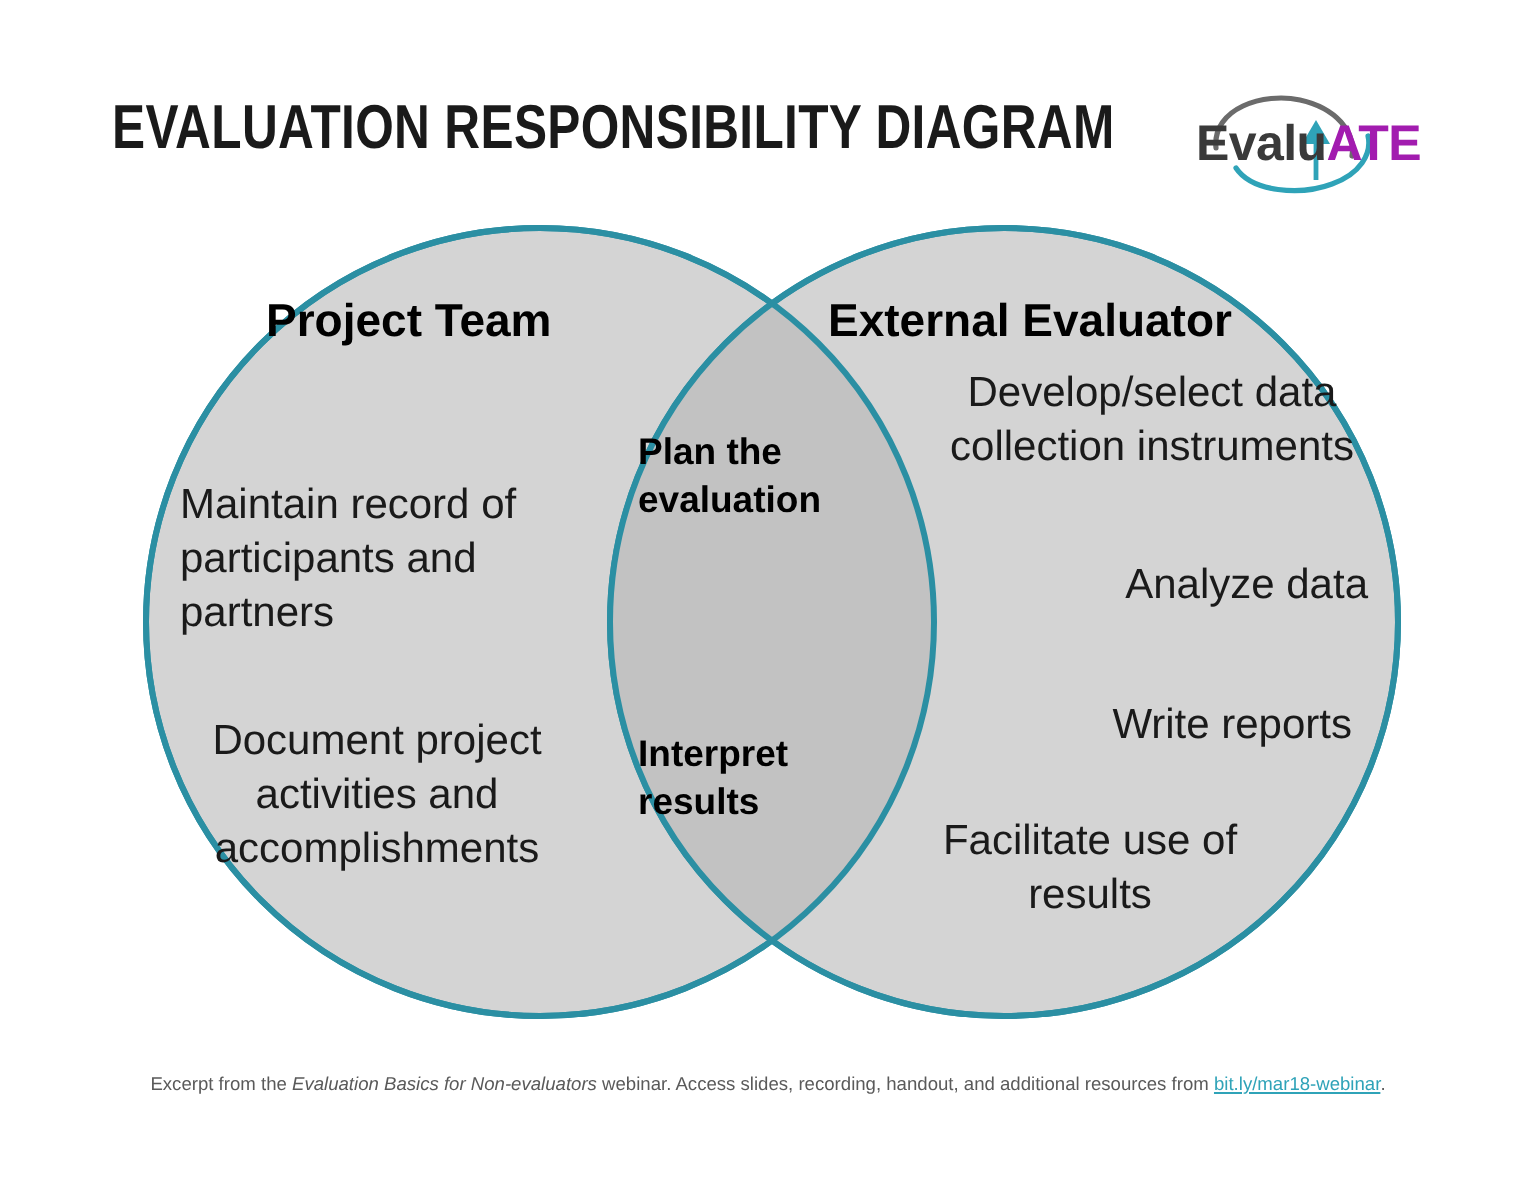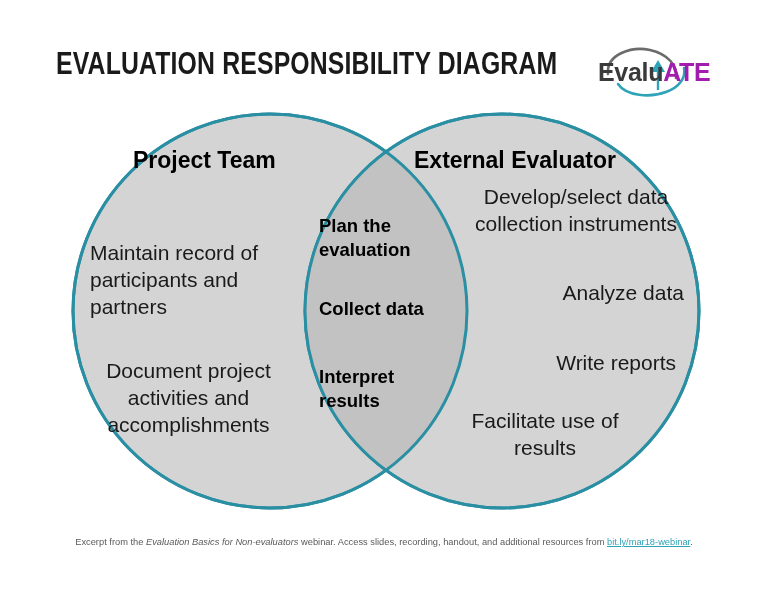--- a/index.html
+++ b/index.html
@@ -209,21 +209,20 @@
 
     <div id="left-item-0" class="venn-item">Maintain record of participants and partners</div>
     <div id="left-item-1" class="venn-item">Document project activities and accomplishments</div>
 
     <div id="right-item-0" class="venn-item">Develop/select data collection instruments</div>
     <div id="right-item-1" class="venn-item">Analyze data</div>
     <div id="right-item-2" class="venn-item">Write reports</div>
     <div id="right-item-3" class="venn-item">Facilitate use of results</div>
 
     <div id="overlap-item-0" class="overlap-item">Plan the evaluation</div>
-    <div id="overlap-item-1" class="overlap-item">Collect data</div>
     <div id="overlap-item-2" class="overlap-item">Interpret results</div>
   </div>
 
   <div id="footer">
     <span>Excerpt from the </span><span class="em">Evaluation Basics for Non-evaluators</span><span> webinar. Access slides, recording, handout, and additional resources from </span><span class="link">bit.ly/mar18-webinar</span><span>.</span>
   </div>
 
 </div>
 
 </body></html>

